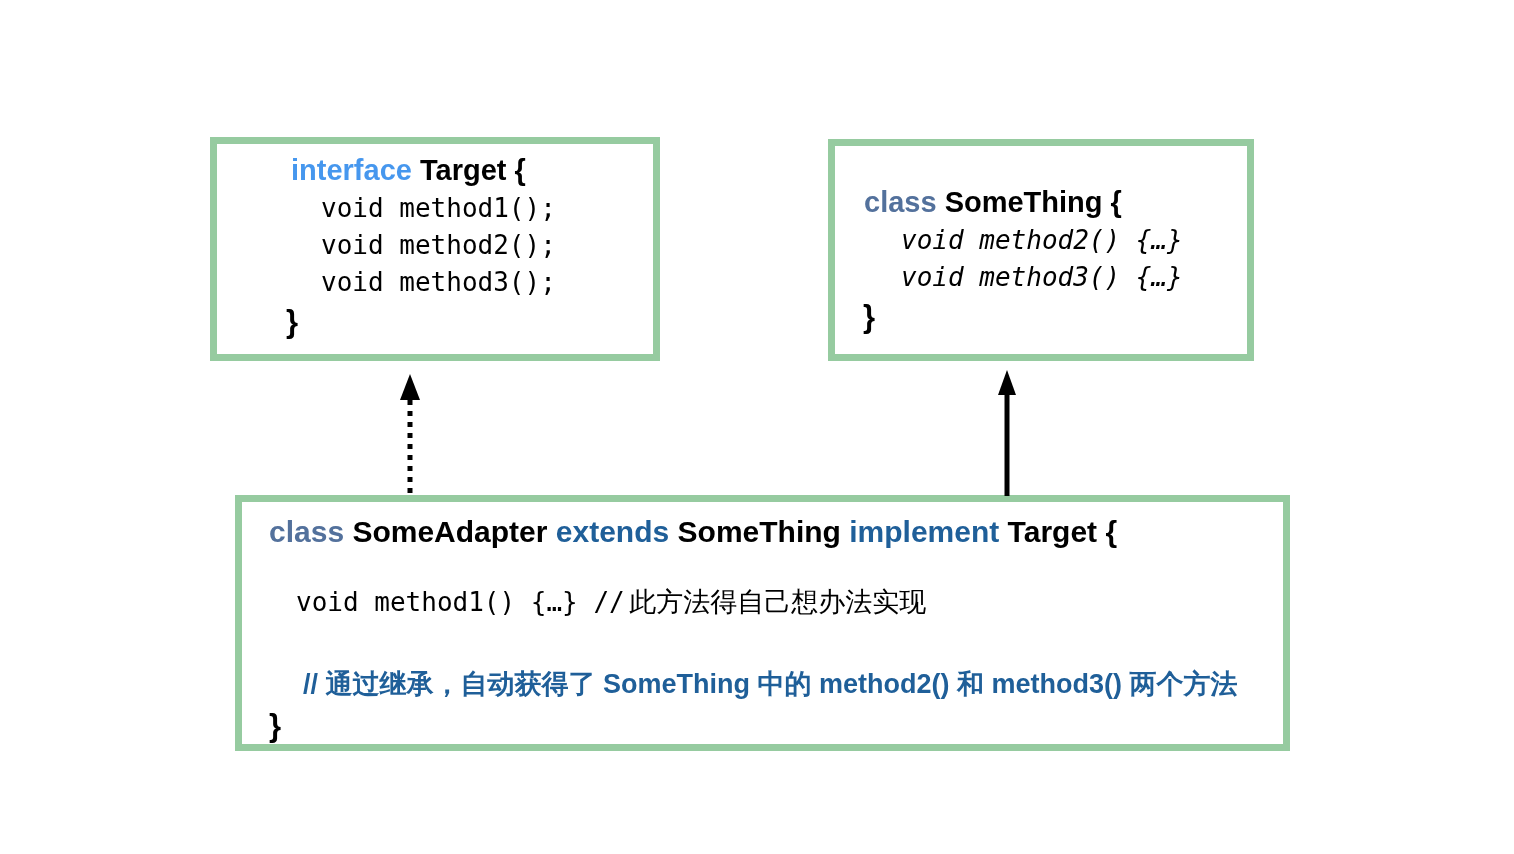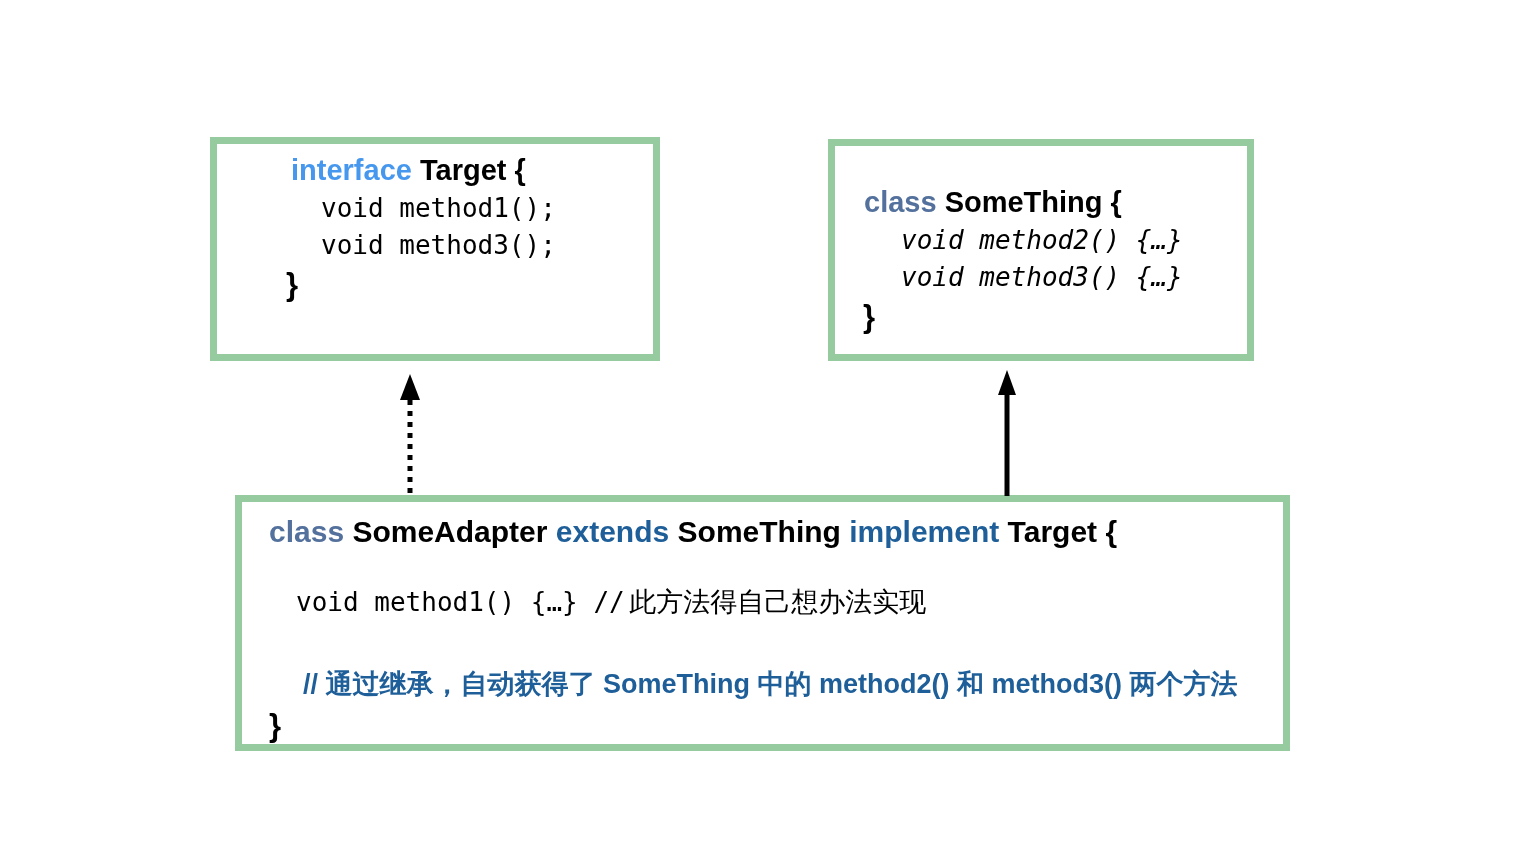--- a/index.html
+++ b/index.html
@@ -99,20 +99,21 @@
 </head>
 <body>
 
 <div class="canvas">
 
 
   <div class="box target-box">
     <div class="box-title"><span class="kw-bright">interface</span> <span class="bold-name">Target {</span></div>
     <div>
       <div class="code-line">void method1();</div>
+      <div class="code-line">void method2();</div>
       <div class="code-line">void method3();</div>
     </div>
     <div class="brace">}</div>
   </div>
 
   <div class="box something-box">
     <div class="box-title"><span class="kw-slate">class</span> <span class="bold-name">SomeThing {</span></div>
     <div>
       <div class="code-line">void method2() {…}</div>
       <div class="code-line">void method3() {…}</div>

